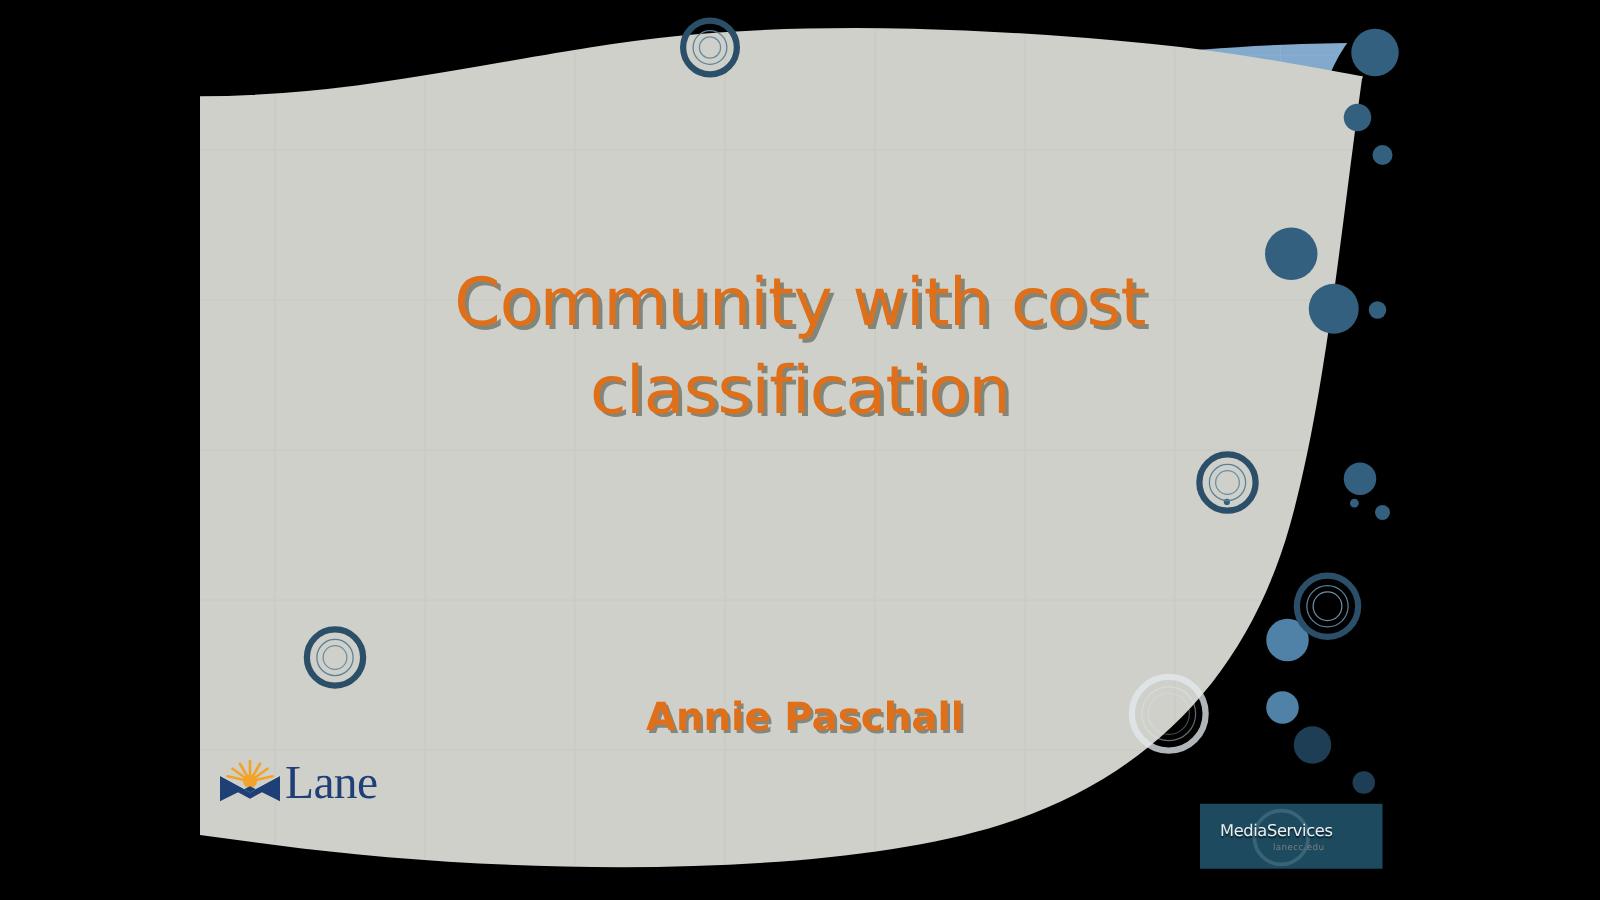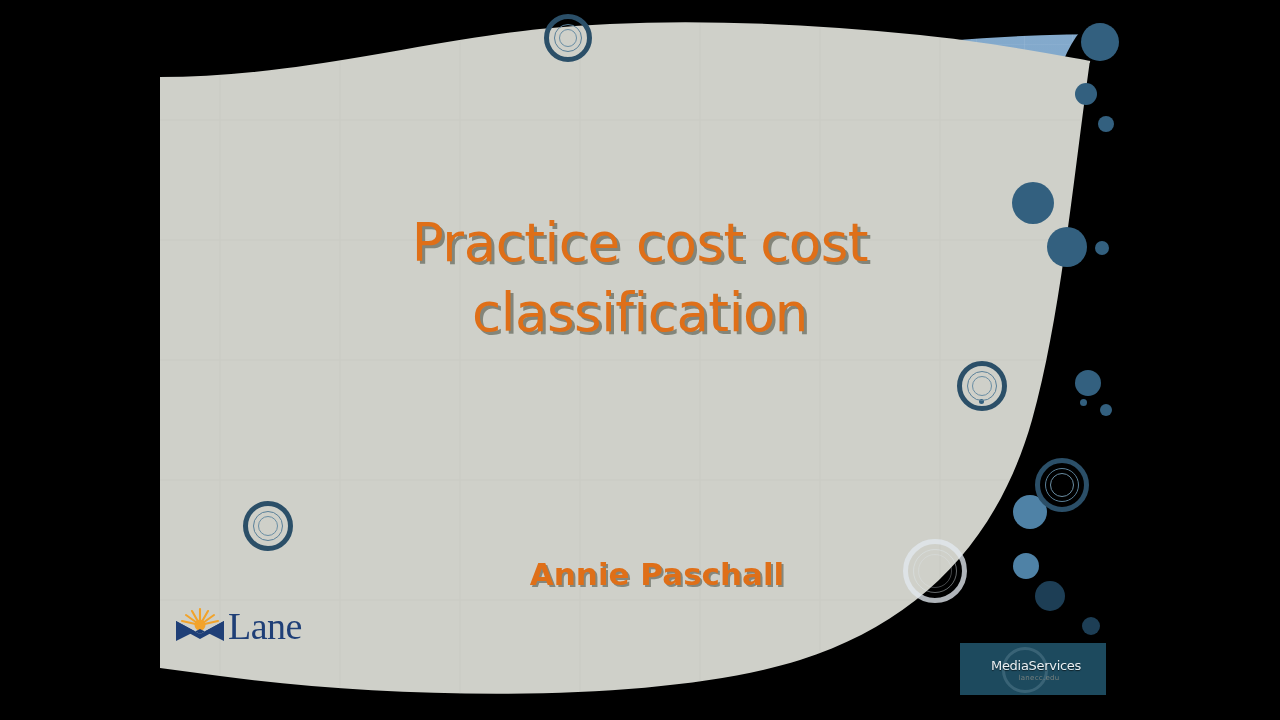--- a/index.html
+++ b/index.html
@@ -151,21 +151,21 @@
     font-size: 53px;
     line-height: 1.33;
     font-weight: 400;
     color: #df6f18;
     letter-spacing: -0.5px;
     text-shadow: 3px 3px 0px rgba(100,104,92,.72);
     white-space: pre-line;
   }
   .subtitle-block {
     position: absolute;
-    left: 17px;
+    left: 4px;
     top: 556px;
     width: 960px;
     text-align: center;
     z-index: 40;
   }
   .slide-subtitle {
     font-family: "DejaVu Sans", sans-serif;
     font-size: 31px;
     font-weight: 700;
     color: #df6f18;
@@ -233,27 +233,26 @@
     height: 46px;
     border-radius: 50%;
     border: 3px solid rgba(160,190,205,.22);
     box-sizing: border-box;
   }
   .media-wm-text {
     position: absolute;
     left: 0;
     top: 15px;
     width: 122px;
-    text-align: left;
+    text-align: center;
     font-family: "DejaVu Sans", sans-serif;
     font-size: 13px;
     color: #e9f0f4;
     letter-spacing: -0.3px;
     text-shadow: 0 1px 1px rgba(0,0,0,.6);
-    margin-left: 31px;
   }
   .media-wm-sub {
     position: absolute;
     left: 0;
     top: 31px;
     width: 158px;
     text-align: center;
     font-family: "DejaVu Sans", sans-serif;
     font-size: 7px;
     color: rgba(190,170,150,.55);
@@ -364,21 +363,21 @@
         <div class="dot dot-dark2" style="left: 922px; top: 617px; width: 18px; height: 18px;"></div>
         <div class="dot" style="left: 818.5px; top: 398.5px; width: 5px; height: 5px;"></div>
         <div class="ring ring-dark" style="left: 384px; top: 14px; width: 48px; height: 48px;"></div>
         <div class="ring ring-dark" style="left: 83px; top: 501px; width: 50px; height: 50px;"></div>
         <div class="ring ring-dark" style="left: 797px; top: 361px; width: 50px; height: 50px;"></div>
         <div class="ring ring-dark" style="left: 875px; top: 458px; width: 54px; height: 54px;"></div>
         <div class="ring ring-light" style="left: 743px; top: 539px; width: 64px; height: 64px;"></div>
       </div>
 
     <div class="title-block">
-      <div class="slide-title">Practice cost cost
+      <div class="slide-title">Community with cost
 classification</div>
     </div>
 
     <div class="subtitle-block">
       <div class="slide-subtitle">Annie Paschall</div>
     </div>
 
     <div class="logo">
       <div class="logo-top-row">
         <div class="logo-mark">

